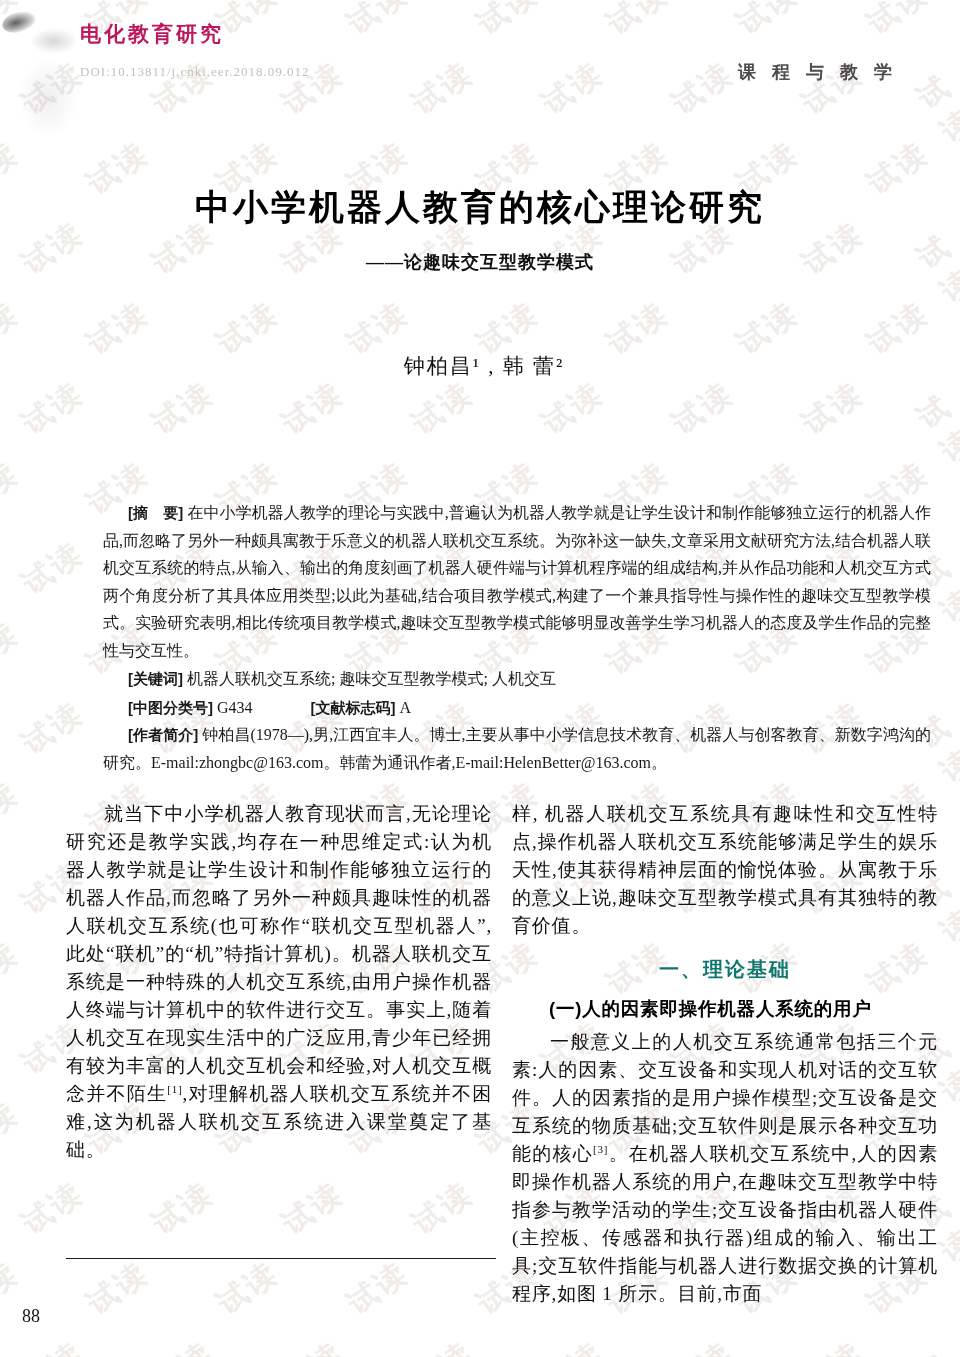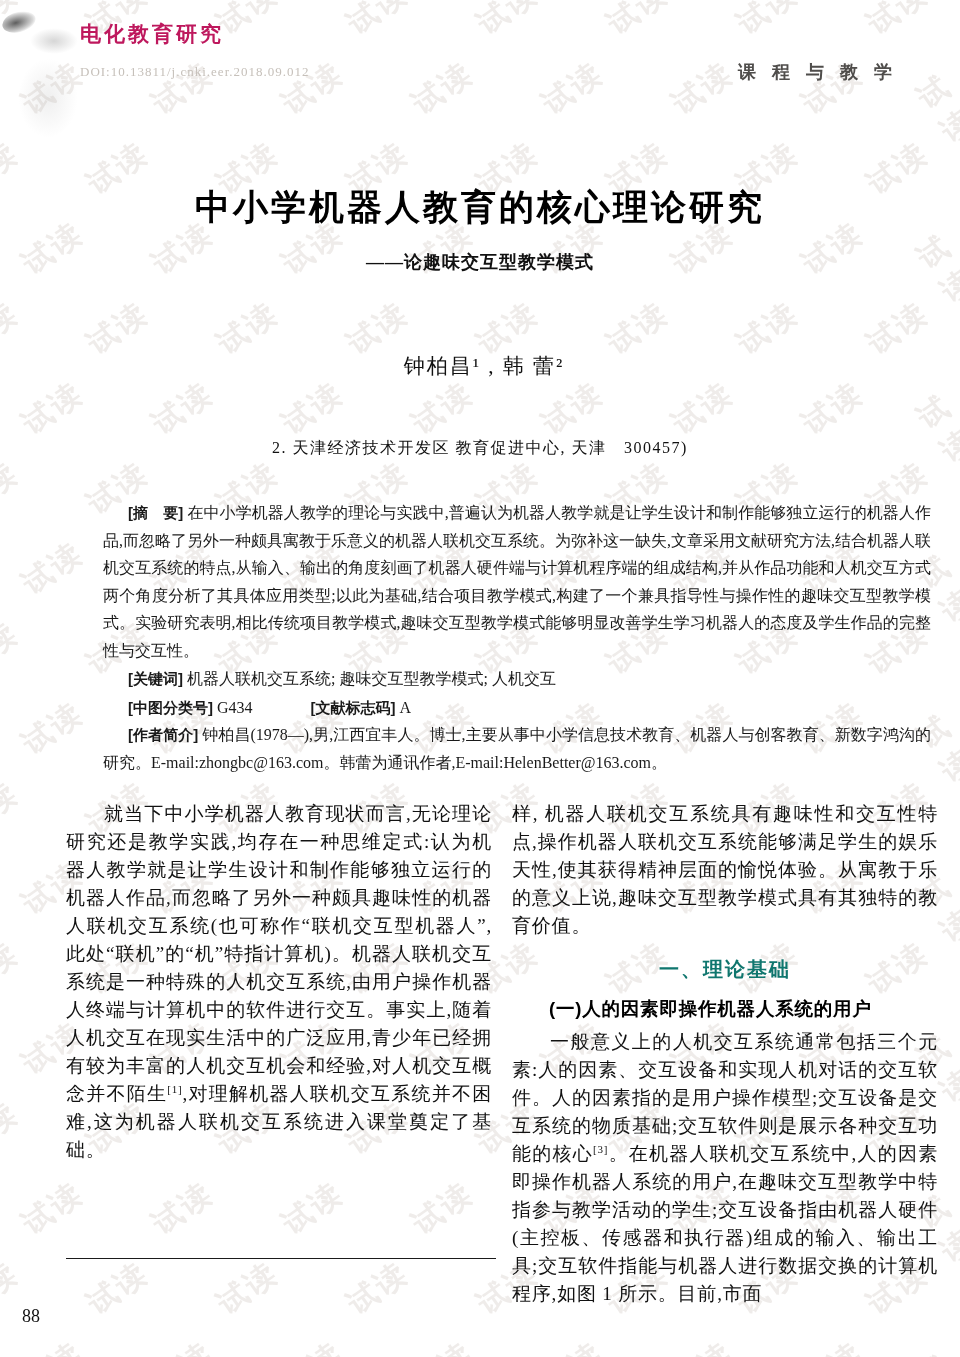--- a/index.html
+++ b/index.html
@@ -260,21 +260,20 @@
   <div class="smudge smudge2"></div>
   <div class="smudge smudge3"></div>
 
   <div class="journal-name">电化教育研究</div>
   <div class="doi">DOI:10.13811/j.cnki.eer.2018.09.012</div>
   <div class="section-label">课程与教学</div>
 
   <h1 class="title">中小学机器人教育的核心理论研究</h1>
   <h2 class="subtitle">——论趣味交互型教学模式</h2>
   <div class="authors">钟柏昌¹ ,  韩  蕾²</div>
-  <div class="aff2">2. 天津经济技术开发区 教育促进中心, 天津　300457)</div>
 
   <div class="meta">
     <p><b>[摘　要]</b><span> 在中小学机器人教学的理论与实践中,普遍认为机器人教学就是让学生设计和制作能够独立运行的机器人作品,而忽略了另外一种颇具寓教于乐意义的机器人联机交互系统。为弥补这一缺失,文章采用文献研究方法,结合机器人联机交互系统的特点,从输入、输出的角度刻画了机器人硬件端与计算机程序端的组成结构,并从作品功能和人机交互方式两个角度分析了其具体应用类型;以此为基础,结合项目教学模式,构建了一个兼具指导性与操作性的趣味交互型教学模式。实验研究表明,相比传统项目教学模式,趣味交互型教学模式能够明显改善学生学习机器人的态度及学生作品的完整性与交互性。</span></p>
     <p class="kw-row"><b>[关键词]</b><span> 机器人联机交互系统; 趣味交互型教学模式; 人机交互</span></p>
     <div class="clc-row">
       <div><b>[中图分类号]</b><span> G434</span></div>
       <div><b>[文献标志码]</b><span> A</span></div>
     </div>
     <p><b>[作者简介]</b><span> 钟柏昌(1978—),男,江西宜丰人。博士,主要从事中小学信息技术教育、机器人与创客教育、新数字鸿沟的研究。E-mail:zhongbc@163.com。韩蕾为通讯作者,E-mail:HelenBetter@163.com。</span></p>
   </div>

